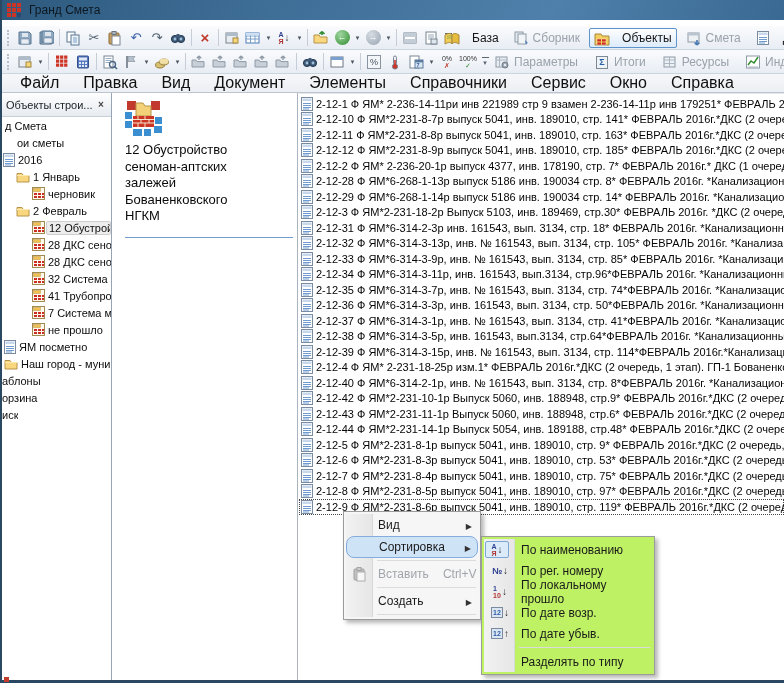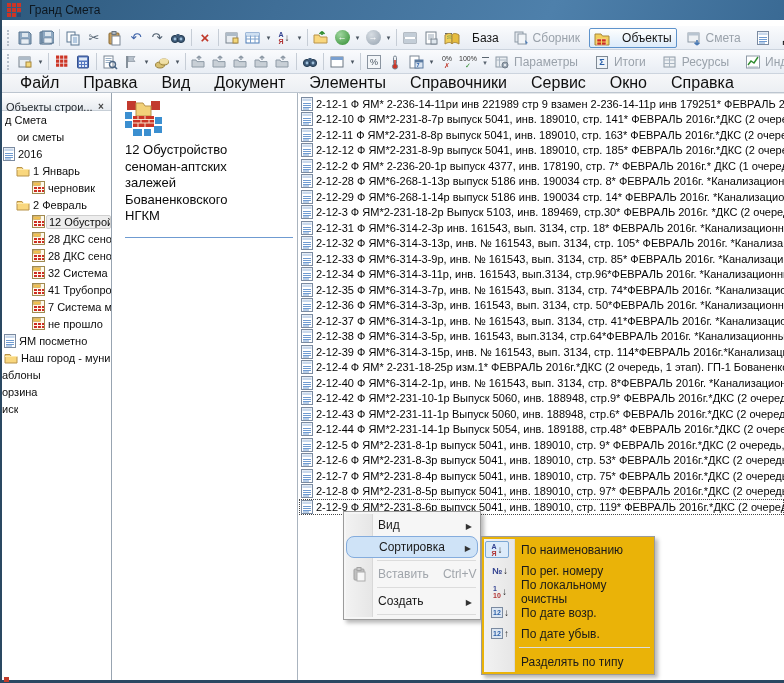--- a/index.html
+++ b/index.html
@@ -54,22 +54,22 @@
 
   
   .menubar { position:absolute; top:74px; left:0; right:0; height:19px; display:flex; align-items:center;
     background:linear-gradient(#f6f7f9,#eceff3); border-bottom:1px solid #bcc5cf; font-size:16px; color:#101010; padding-left:6px; }
   .menubar .mitem { padding:0 12px; }
 
   
   .main { position:absolute; top:93px; left:0; right:0; bottom:3px; background:#fff; }
 
   .treepanel { position:absolute; left:0; top:0; bottom:0; width:110px; border-right:1px solid #98a4b1; overflow:hidden; background:#fff; }
-  .tree-header { height:18px; background:linear-gradient(#fefefe,#e7ebf0); border-bottom:1px solid #c7cfd7;
-    display:flex; font-size:11px; color:#20262c; padding:8px 4px; }
+  .tree-header { height:24px; background:linear-gradient(#fefefe,#e7ebf0); border-bottom:1px solid #c7cfd7;
+    display:flex; align-items:center; font-size:11px; color:#20262c; padding:0 4px; }
   .tree-close { margin-left:auto; font-size:10px; color:#444; width:12px; text-align:center; }
   .tree-close::after { content:"×"; font-weight:bold; }
   .titem { height:17px; display:flex; align-items:center; font-size:11px; white-space:nowrap; gap:3px; color:#0d0d0d; }
   .titem .lbl { overflow:hidden; }
   .titem.sel .lbl { background:#ededed; border:1px solid #cfcfcf; border-radius:2px; padding:0 2px; margin-left:-2px; }
   .ti { flex:0 0 auto; }
 
   .centerpanel { position:absolute; left:115px; top:0; bottom:0; width:181px; border-right:1px solid #aab4bf; background:#fff; padding:7px 0 0 8px; }
   .bigitem { width:168px; border-bottom:1px solid #6f9bd1; padding-bottom:12px; }
   .bigcap { font-size:13px; line-height:16.5px; color:#0a0a0a; width:125px; margin-top:5px; }
@@ -87,21 +87,21 @@
   .cmi { height:22px; display:flex; align-items:center; padding-left:32px; position:relative; color:#1a1a1a; }
   .cmi.hl { background:#cfe3f7; border:1px solid #84acdd; border-radius:8px; height:22px; }
   .cmi.disabled { color:#a0a5ab; }
   .cmi .sub-arrow { position:absolute; right:6px; }
   .cmi .sub-arrow::after { content:"▶"; font-size:8px; color:#333; }
   .cmi .short { margin-left:14px; }
   .cmi .gico { position:absolute; left:6px; width:16px; height:16px; }
   .csep { height:1px; background:#dcdcdc; margin:2px 2px 2px 31px; }
 
   
-  .sub { position:absolute; left:479px; top:536px; width:174px; background:#eab308; border:1px solid #9b9b9b;
+  .sub { position:absolute; left:479px; top:536px; width:174px; background:#bef264; border:1px solid #9b9b9b;
     box-shadow:3px 3px 4px rgba(0,0,0,.28); padding:2px; z-index:21; font-size:12px; }
   .sub::before { content:""; position:absolute; left:2px; top:2px; bottom:2px; width:30px;
     background:linear-gradient(90deg,#f2f2f2,#e6e6e6); border-right:1px solid #d8d8d8; }
   .smi { height:21px; display:flex; align-items:center; padding-left:37px; position:relative; color:#1a1a1a; }
   .ssep { height:1px; background:#dcdcdc; margin:3px 2px 3px 35px; }
   .sico { position:absolute; left:4px; top:2px; width:24px; height:17px; display:flex; align-items:center; justify-content:center; }
   .sico.checked { border:1px solid #7ba7d4; background:#dcebfa; border-radius:2px; left:1px; }
   .stack { display:flex; flex-direction:column; font-size:7px; line-height:7px; font-weight:bold; }
   .stack i { font-style:normal; }
   .cA { color:#31418f; } .cR { color:#b03434; }
@@ -878,21 +878,21 @@
         </span>
       <span>По рег. номеру</span>
     </div>
     <div class="smi">
       <span class="sico arrow-d">
           <span class="stack">
             <i class="cA">1</i>
             <i class="cR">10</i>
           </span>
         </span>
-      <span>По локальному очистны</span>
+      <span>По локальному прошло</span>
     </div>
     <div class="smi">
       <span class="sico arrow-d">
           <span class="calbox">12</span>
         </span>
       <span>По дате возр.</span>
     </div>
     <div class="smi">
       <span class="sico arrow-u">
           <span class="calbox">12</span>

